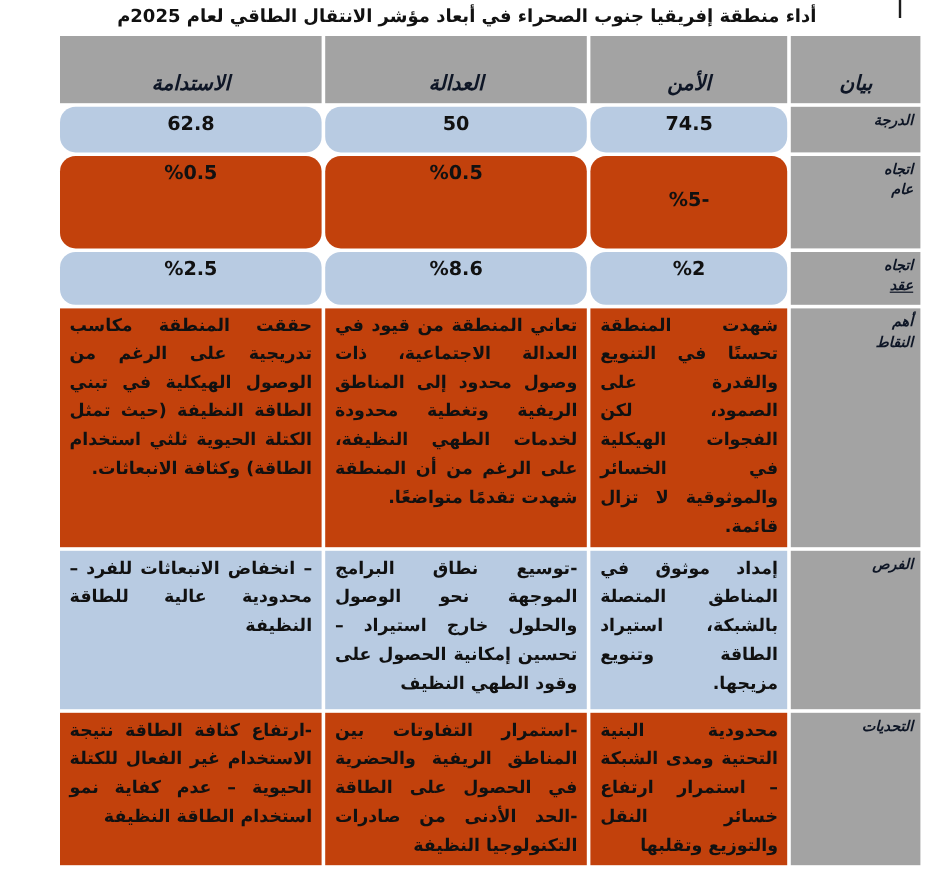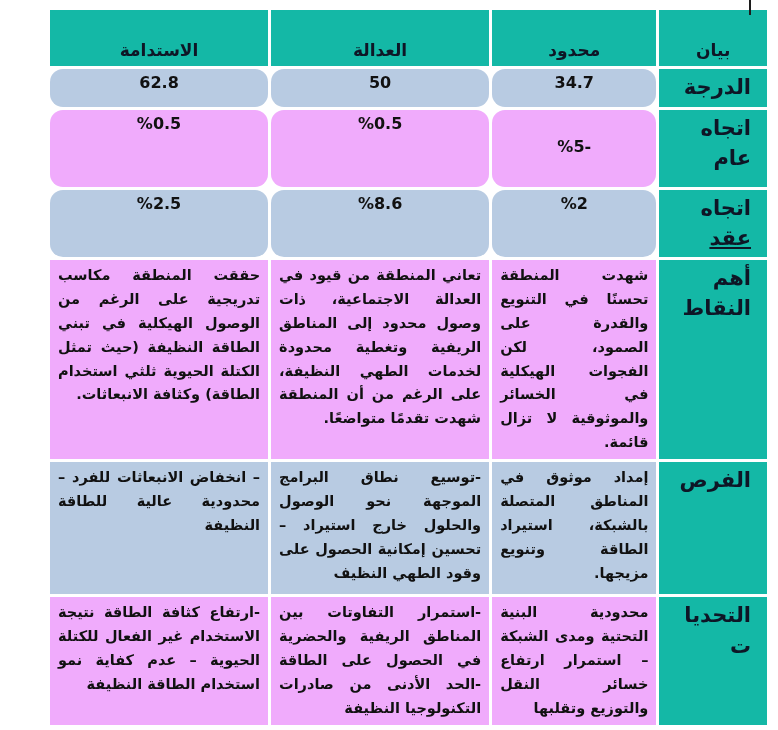--- a/index.html
+++ b/index.html
@@ -8,68 +8,69 @@
     font-family:"DejaVu Sans",sans-serif;color:#111111;direction:rtl;
   }
   .titles{padding-top:4px;text-align:center;}
   .title-1{font-size:13.5px;font-weight:700;line-height:1.25;}
   .title-2{font-size:15px;font-weight:700;line-height:1.3;}
   table.etx{
     margin:3px 8px 0 45px;width:723px;table-layout:fixed;
     border-collapse:separate;border-spacing:3px;direction:rtl;
   }
   td{padding:2px 8px;vertical-align:top;word-wrap:break-word;}
-  .hd{background:#14b8a6;}
+  .hd{background:#a3a3a3;font-style:italic;}
   .band-a{background:#b8cbe2;}
-  .band-b{background:#f0abfc;}
+  .band-b{background:#c2410c;}
   tr.head td{height:48px;vertical-align:bottom;text-align:center;
     font-size:17px;font-weight:700;padding-bottom:6px;color:#0e1626;}
-  td.rowhead{vertical-align:top;text-align:right;font-size:21px;font-weight:700;
-    color:#0e1626;padding:3px 16px;line-height:1.45;}
+  td.rowhead{vertical-align:top;text-align:right;font-size:12px;font-weight:700;
+    color:#0e1626;padding:3px 6px;line-height:1.45;}
   .u{text-decoration:underline;}
   td.val{text-align:center;font-weight:700;font-size:16px;padding-top:4px;border-radius:13px;}
   .num{direction:ltr;unicode-bidi:bidi-override;display:inline-block;}
   td.body-cell{font-size:14.5px;font-weight:700;line-height:1.65;
     text-align:justify;padding:4px 8px;}
   tr.r-score td{height:32px;}
   tr.r-trend-year td{height:48px;}
   tr.r-trend-decade td{height:38px;}
   tr.r-highlights td{height:176px;}
   tr.r-opportunities td{height:124px;}
   tr.r-challenges td{height:118px;}
   td.v-low{padding-top:27px;}
   .caret-artifact{position:absolute;left:749px;top:0;width:2px;height:15px;background:#1c1c1c;}
 </style>
 </head>
 <body>
 
 <div class="caret-artifact"></div>
 
 <div class="titles">
+  <div class="title-2">أداء منطقة إفريقيا جنوب الصحراء في أبعاد مؤشر الانتقال الطاقي لعام 2025م</div>
 </div>
 
 <table class="etx">
   <colgroup>
     <col style="width:15.2%">
     <col style="width:23.2%">
     <col style="width:30.8%">
     <col style="width:30.8%">
   </colgroup>
 
   <tbody>
       <tr class="head">
     <td class="hd">بيان</td>
-    <td class="hd">محدود</td>
+    <td class="hd">الأمن</td>
     <td class="hd">العدالة</td>
     <td class="hd">الاستدامة</td>
   </tr>
 
   <tr class="r-score">
     <td class="hd rowhead">الدرجة</td>
-    <td class="band-a val"><span class="num">34.7</span></td>
+    <td class="band-a val"><span class="num">74.5</span></td>
     <td class="band-a val"><span class="num">50</span></td>
     <td class="band-a val"><span class="num">62.8</span></td>
   </tr>
 
   <tr class="r-trend-year">
     <td class="hd rowhead">
       <span>اتجاه</span><br>
       <span>عام</span>
     </td>
     <td class="band-b val v-low"><span class="num">%5-</span></td>

